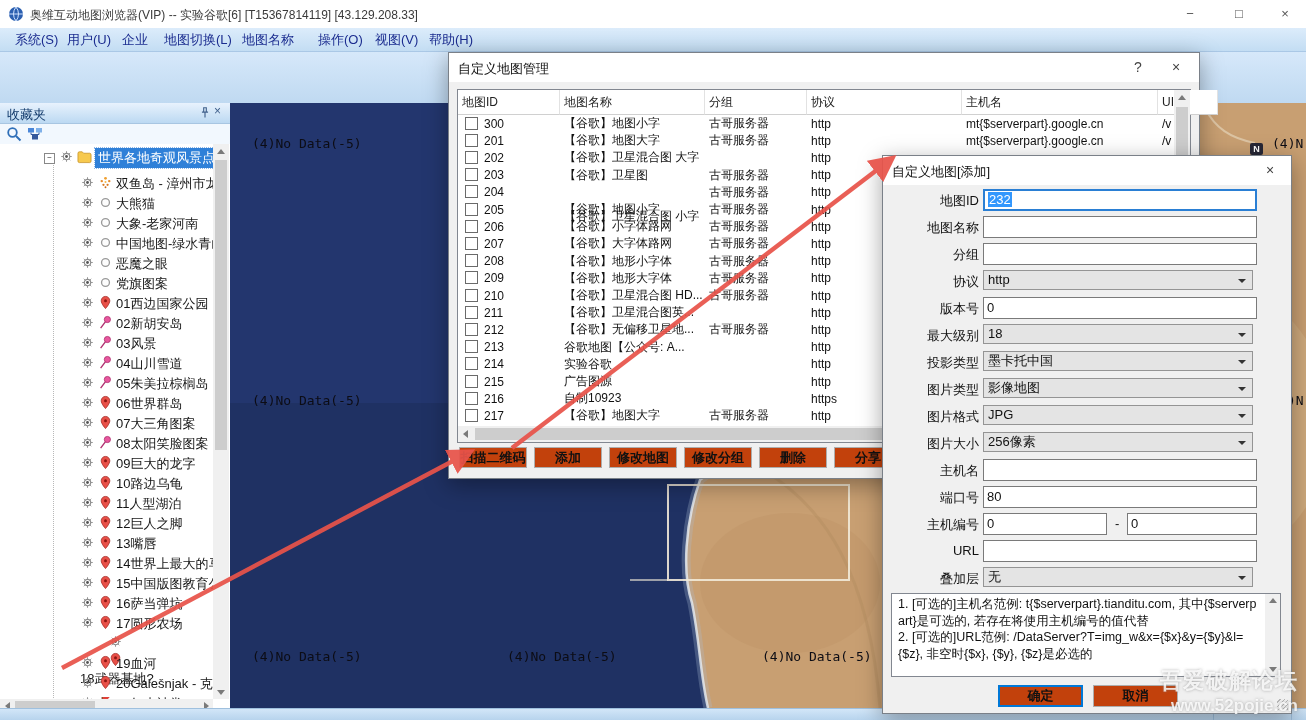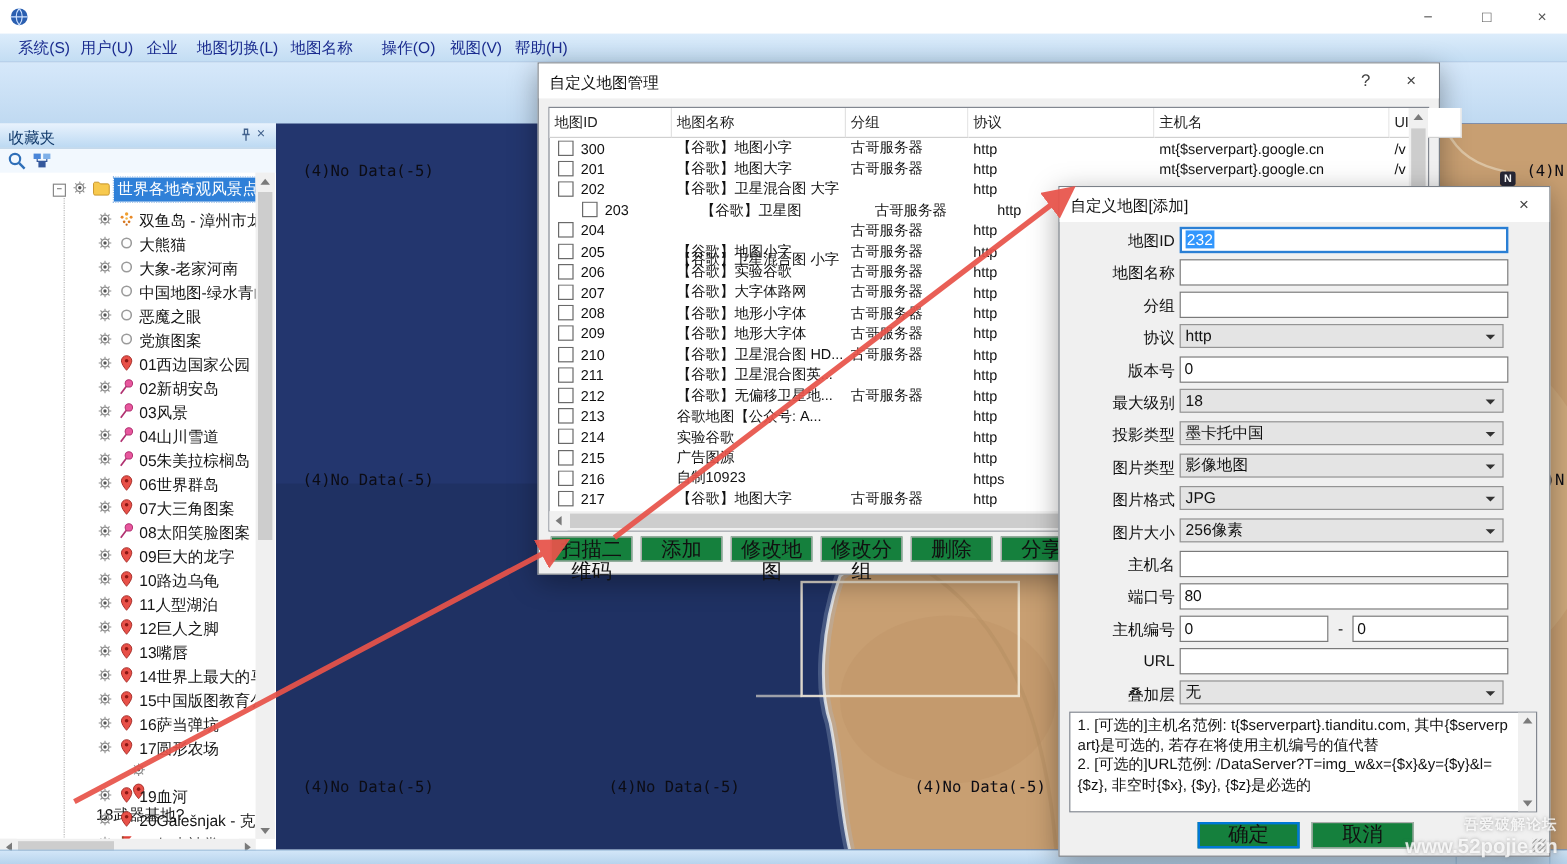--- a/index.html
+++ b/index.html
@@ -53,52 +53,53 @@
   .dlg-title{position:absolute;left:0;top:0;right:0;height:29px;background:#ffffff;}
   .dlg-title .cap{position:absolute;left:9px;top:7px;font-size:13px;color:#111;}
   .dlg-x{position:absolute;top:3px;width:30px;height:22px;text-align:center;line-height:22px;font-size:14px;color:#444;}
   
   #d1-table{position:absolute;left:8px;top:36px;width:734px;height:354px;background:#fff;border:1px solid #828790;box-sizing:border-box;}
   .th{position:absolute;top:0;height:25px;line-height:25px;font-size:12px;color:#222;padding-left:4px;
       border-right:1px solid #e2e2e2;border-bottom:1px solid #d0d0d0;box-sizing:border-box;background:#fff;}
   .drow{position:absolute;left:0;width:715px;height:17.2px;display:flex;align-items:center;font-size:12px;color:#111;}
   .dcell{flex:0 0 auto;overflow:hidden;white-space:nowrap;padding-left:4px;box-sizing:border-box;}
   .cbx{display:inline-block;width:11px;height:11px;border:1px solid #6a6a6a;background:#fff;margin:0 6px 0 3px;vertical-align:-2px;}
-  .btn{position:absolute;height:21px;background:#15803d;border:1px solid #adadad;font-size:17px;color:#111;
-       text-align:center;line-height:19px;box-sizing:border-box;}
+  .btn{position:absolute;height:21px;background:#c2410c;border:1px solid #adadad;font-size:13px;color:#111;
+       text-align:center;line-height:19px;box-sizing:border-box;font-weight:bold;}
   
   .flabel{position:absolute;font-size:13px;color:#111;text-align:right;width:90px;left:6px;}
   .ftext{position:absolute;left:100px;background:#fff;border:1px solid #7a7a7a;height:22px;box-sizing:border-box;
          font-size:13px;color:#111;line-height:20px;padding:0 3px;}
   .fcombo{position:absolute;left:100px;background:#e4e4e4;border:1px solid #949494;height:20px;box-sizing:border-box;
           font-size:13px;color:#111;line-height:18px;padding:0 4px;}
   .fcombo .chev{position:absolute;right:6px;top:8px;width:0;height:0;border:4px solid transparent;border-top-color:#333;}
   .focused{border:2px solid #2a7fd4;line-height:18px;}
   .selval{background:#3297fd;color:#fff;padding:0 1px;}
   #d2-notes{position:absolute;left:8px;background:#fff;border:1px solid #828790;font-size:12.5px;color:#111;
             line-height:1.32;padding:2px 20px 2px 6px;box-sizing:border-box;overflow:hidden;word-break:break-all;}
   .okbtn{border:2px solid #0078d7;line-height:17px;}
   #grip2{position:absolute;width:11px;height:11px;
          background:repeating-linear-gradient(135deg,transparent 0 2px,#b5b5b5 2px 3px);}
   
   #arrows{left:0;top:0;width:1306px;height:720px;pointer-events:none;z-index:70;}
   #watermark{right:8px;bottom:4px;z-index:80;text-align:right;color:rgba(255,255,255,.82);
              text-shadow:0 0 3px rgba(120,120,120,.6);pointer-events:none;}
-  #watermark .l1{font-size:12px;font-weight:bold;letter-spacing:1px;}
+  #watermark .l1{font-size:22px;font-weight:bold;letter-spacing:1px;}
   #watermark .l2{font-size:17px;font-weight:bold;}
   .z10{z-index:10}.z20{z-index:20}
 </style>
 </head>
 <body>
 
 <div id="titlebar" class="abs">
   <span class="abs" style="left:8px;top:6px;width:16px;height:16px;"><svg viewBox="0 0 16 16">
         <circle cx="8" cy="8" r="7" fill="#2b5fb0"></circle>
         <path d="M1 8h14M8 1a11 11 0 0 1 0 14M8 1a11 11 0 0 0 0 14" stroke="#cfe2ff" stroke-width="1" fill="none"></path>
       </svg></span>
+  <span class="abs ttl">奥维互动地图浏览器(VIP) -- 实验谷歌[6] [T15367814119] [43.129.208.33]</span>
   <span class="abs winbtn" style="left:1173px;">−</span>
   <span class="abs winbtn" style="left:1222px;">□</span>
   <span class="abs winbtn" style="left:1268px;">×</span>
 </div>
 <div id="menubar" class="abs">
     <span class="menu-item" style="left: 15px;">系统(S)</span>
     <span class="menu-item" style="left: 67px;">用户(U)</span>
     <span class="menu-item" style="left: 122px;">企业</span>
     <span class="menu-item" style="left: 164px;">地图切换(L)</span>
     <span class="menu-item" style="left: 242px;">地图名称</span>
@@ -707,21 +708,21 @@
         </div>
         <div class="drow" style="top: 34.4px;">
           <span class="dcell" style="width: 102px;"><span class="cbx"></span><span>202</span></span>
           <span class="dcell" style="width: 145px;">【谷歌】卫星混合图 大字</span>
           <span class="dcell" style="width: 102px;"></span>
           <span class="dcell" style="width: 155px;">http</span>
           <span class="dcell" style="width: 196px;"></span>
           <span class="dcell" style="width: 60px;"></span>
         </div>
         <div class="drow" style="top: 51.6px;">
-          <span class="dcell" style="width: 102px; margin-left: 20px;"><span class="cbx"></span><span>203</span></span>
+          <span class="dcell" style="width: 102px;"><span class="cbx"></span><span>203</span></span>
           <span class="dcell" style="width: 145px;">【谷歌】卫星图</span>
           <span class="dcell" style="width: 102px;">古哥服务器</span>
           <span class="dcell" style="width: 155px;">http</span>
           <span class="dcell" style="width: 196px;"></span>
           <span class="dcell" style="width: 60px;"></span>
         </div>
         <div class="drow" style="top: 68.8px;">
           <span class="dcell" style="width: 102px;"><span class="cbx"></span><span>204</span></span>
           <span class="dcell" style="width: 145px; margin-top: 48px;">【谷歌】卫星混合图 小字</span>
           <span class="dcell" style="width: 102px;">古哥服务器</span>
@@ -732,21 +733,21 @@
         <div class="drow" style="top: 86px;">
           <span class="dcell" style="width: 102px;"><span class="cbx"></span><span>205</span></span>
           <span class="dcell" style="width: 145px;">【谷歌】地图小字</span>
           <span class="dcell" style="width: 102px;">古哥服务器</span>
           <span class="dcell" style="width: 155px;">http</span>
           <span class="dcell" style="width: 196px;"></span>
           <span class="dcell" style="width: 60px;"></span>
         </div>
         <div class="drow" style="top: 103.2px;">
           <span class="dcell" style="width: 102px;"><span class="cbx"></span><span>206</span></span>
-          <span class="dcell" style="width: 145px;">【谷歌】实验谷歌</span>
+          <span class="dcell" style="width: 145px;">【谷歌】小字体路网</span>
           <span class="dcell" style="width: 102px;">古哥服务器</span>
           <span class="dcell" style="width: 155px;">http</span>
           <span class="dcell" style="width: 196px;"></span>
           <span class="dcell" style="width: 60px;"></span>
         </div>
         <div class="drow" style="top: 120.4px;">
           <span class="dcell" style="width: 102px;"><span class="cbx"></span><span>207</span></span>
           <span class="dcell" style="width: 145px;">【谷歌】大字体路网</span>
           <span class="dcell" style="width: 102px;">古哥服务器</span>
           <span class="dcell" style="width: 155px;">http</span>

